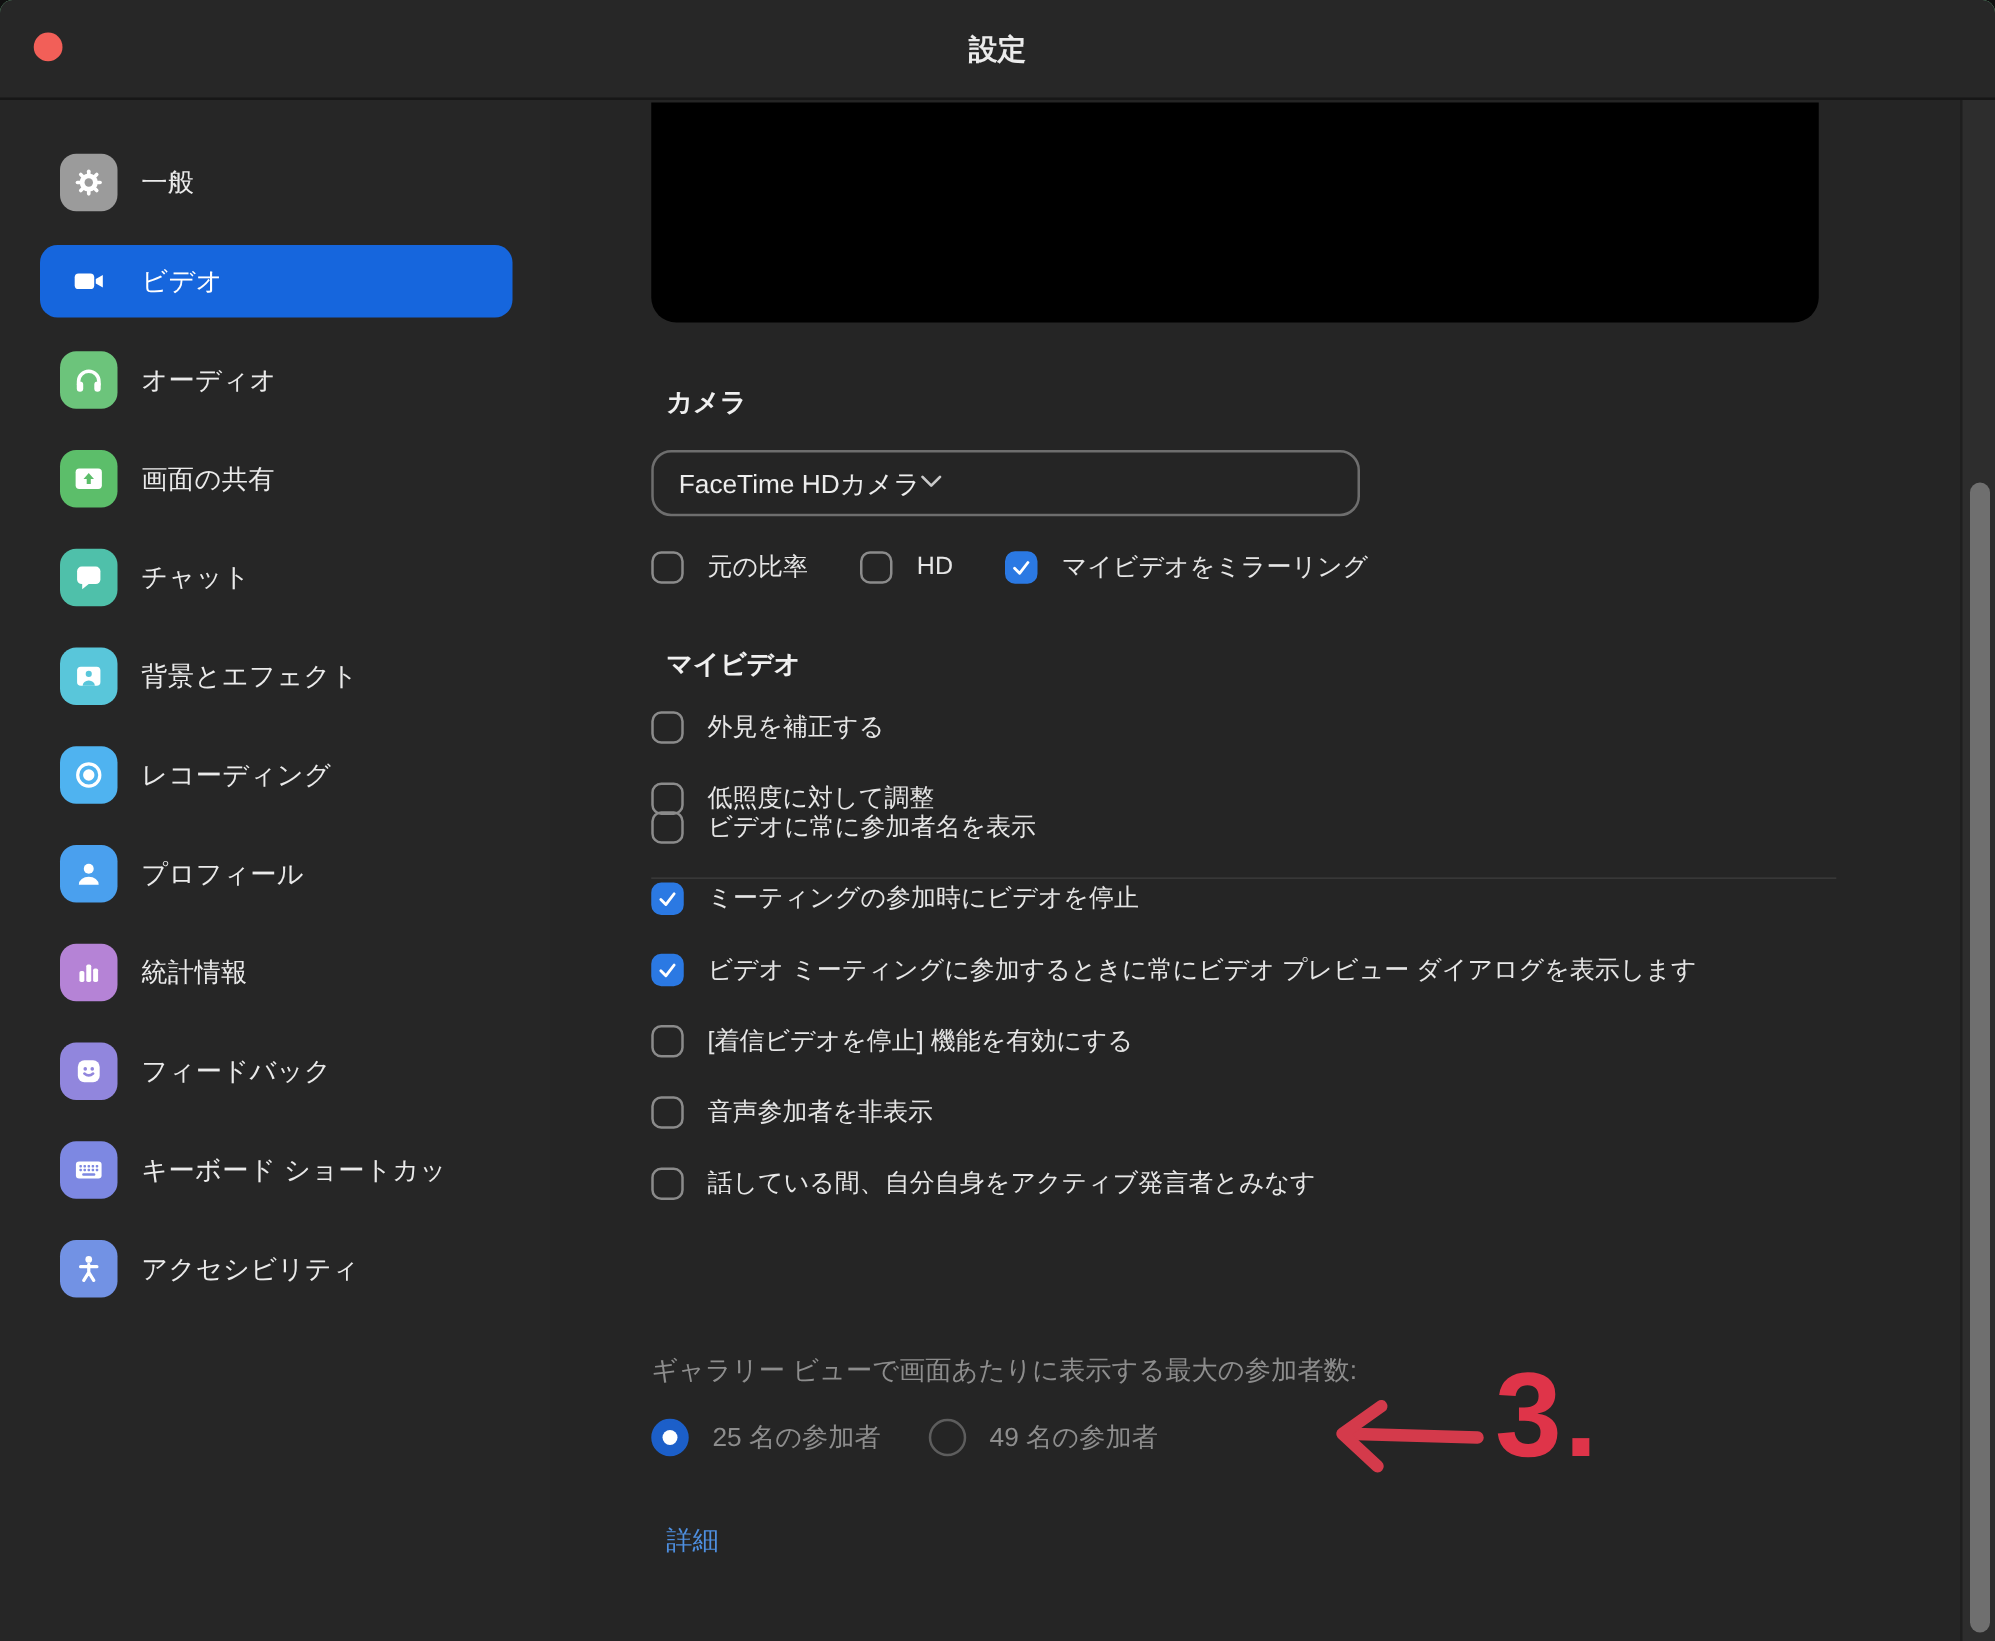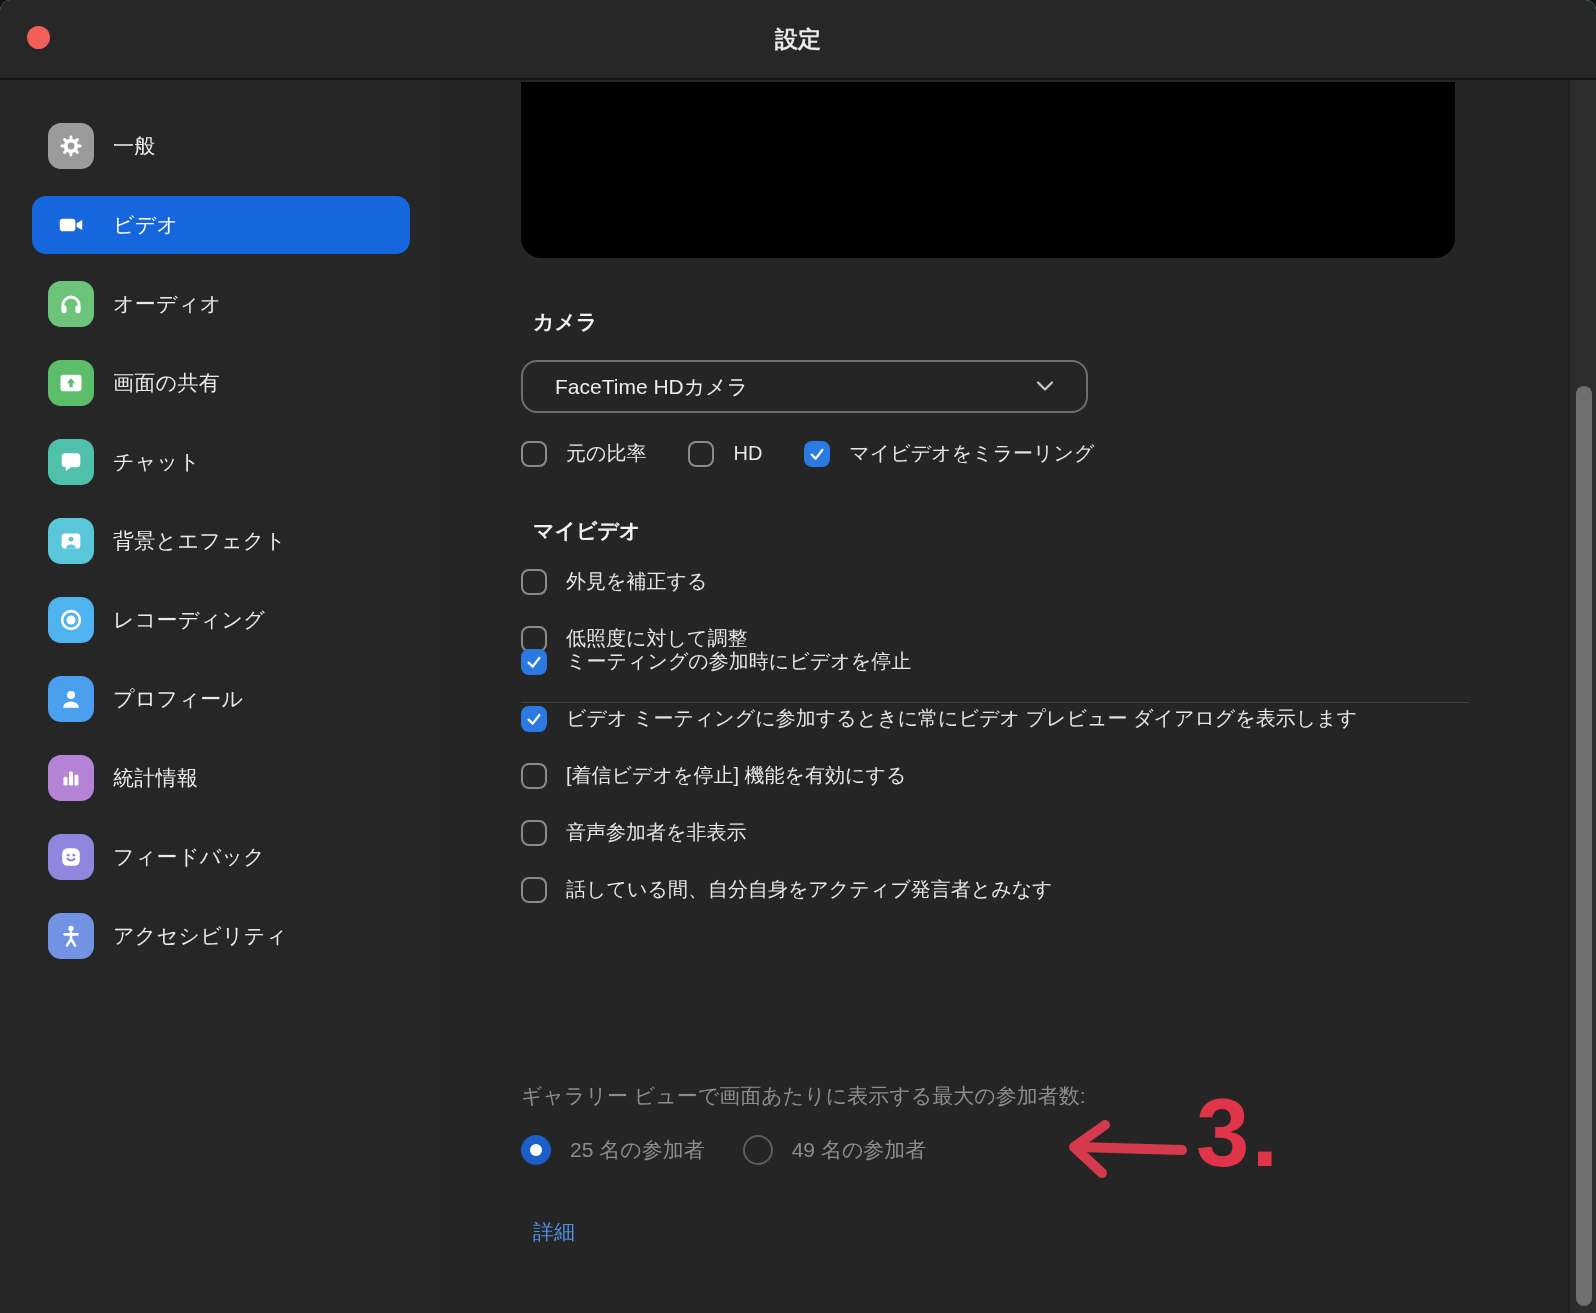--- a/index.html
+++ b/index.html
@@ -30,22 +30,22 @@
   .nav-item.selected .nav-label{color:#ffffff;}
   
   .content{position:absolute;left:440px;top:80px;right:28px;bottom:0;background:#252525;}
   .video-preview{position:absolute;left:81px;top:2px;width:934px;height:176px;background:#000;border-radius:0 0 20px 20px;}
   .section-label{position:absolute;left:81px;font-size:21px;font-weight:bold;color:#f0f0f0;margin:12px;}
   .camera-label{top:216px;}
   .myvideo-label{top:425px;}
   .dropdown{
     position:absolute;left:81px;top:280px;width:567px;height:53px;box-sizing:border-box;
     border:2px solid #6e6e6e;border-radius:16px;background:transparent;
-    display:flex;align-items:center;justify-content:space-between;
-    padding:0 32px;cursor:default;
+    display:flex;align-items:center;justify-content:flex-start;
+    padding:0 20px;cursor:default;
   }
   .dropdown-value{font-size:21px;color:#ededed;}
   
   .cb-item{display:flex;align-items:center;gap:19px;}
   .cb-label{font-size:20px;color:#e6e6e6;white-space:nowrap;}
   .checkbox{
     width:26px;height:26px;box-sizing:border-box;flex:0 0 auto;
     border:2px solid #8b8b8b;border-radius:8px;background:transparent;
     display:flex;align-items:center;justify-content:center;
   }
@@ -197,20 +197,41 @@
         <svg width="28" height="28" viewBox="0 0 24 24">
           <rect x="4.5" y="4.5" width="15" height="15" rx="4.5" fill="#ffffff"></rect>
           <circle cx="9.6" cy="10.4" r="1.25" fill="var(--tile)"></circle>
           <circle cx="14.4" cy="10.4" r="1.25" fill="var(--tile)"></circle>
           <path d="M9 13.6 q3 2.6 6 0" fill="none" stroke="var(--tile)" stroke-width="1.8" stroke-linecap="round"></path>
         </svg>
       </span>
       <span class="nav-label">フィードバック</span>
     </div>
 
+    <div class="nav-item">
+      <span class="tile" style="background-color: rgb(125, 136, 226); --tile: #7d88e2;">
+        <svg width="28" height="28" viewBox="0 0 24 24">
+          <rect x="3.2" y="6.2" width="17.6" height="11.6" rx="2.2" fill="#ffffff"></rect>
+          <g fill="var(--tile)">
+            <rect x="5.6" y="8.6" width="1.7" height="1.7" rx="0.5"></rect>
+              <rect x="8.4" y="8.6" width="1.7" height="1.7" rx="0.5"></rect>
+              <rect x="11.2" y="8.6" width="1.7" height="1.7" rx="0.5"></rect>
+              <rect x="14" y="8.6" width="1.7" height="1.7" rx="0.5"></rect>
+              <rect x="16.8" y="8.6" width="1.7" height="1.7" rx="0.5"></rect>
+            <rect x="5.6" y="11.2" width="1.7" height="1.7" rx="0.5"></rect>
+              <rect x="8.4" y="11.2" width="1.7" height="1.7" rx="0.5"></rect>
+              <rect x="11.2" y="11.2" width="1.7" height="1.7" rx="0.5"></rect>
+              <rect x="14" y="11.2" width="1.7" height="1.7" rx="0.5"></rect>
+              <rect x="16.8" y="11.2" width="1.7" height="1.7" rx="0.5"></rect>
+            <rect x="7.5" y="14.2" width="9" height="1.7" rx="0.8"></rect>
+          </g>
+        </svg>
+      </span>
+      <span class="nav-label">キーボード ショートカッ</span>
+    </div>
 
     <div class="nav-item">
       <span class="tile" style="background-color: rgb(114, 146, 228); --tile: #7292e4;">
         <svg width="28" height="28" viewBox="0 0 24 24">
           <circle cx="12" cy="5.6" r="2.3" fill="#ffffff"></circle>
           <path d="M12 9 V14.5 M6.4 10.6 H17.6 M12 14.5 L8.6 20 M12 14.5 L15.4 20" fill="none" stroke="#ffffff" stroke-width="2.2" stroke-linecap="round" stroke-linejoin="round"></path>
         </svg>
       </span>
       <span class="nav-label">アクセシビリティ</span>
     </div>
@@ -269,20 +290,26 @@
           
         </span>
         <span class="cb-label">低照度に対して調整</span>
       </label>
     </div>
 
     <div class="divider"></div>
 
     <div class="cb-col meeting-opts">
       <label class="cb-item">
+        <span class="checkbox">
+          
+        </span>
+        <span class="cb-label">ビデオに常に参加者名を表示</span>
+      </label>
+      <label class="cb-item">
         <span class="checkbox checked">
           <svg class="check-glyph" width="16" height="16" viewBox="0 0 24 24">
               <polyline points="4,13 10,19 20,6" fill="none" stroke="#ffffff" stroke-width="3.4" stroke-linecap="round" stroke-linejoin="round"></polyline>
             </svg>
         </span>
         <span class="cb-label">ミーティングの参加時にビデオを停止</span>
       </label>
       <label class="cb-item">
         <span class="checkbox checked">
           <svg class="check-glyph" width="16" height="16" viewBox="0 0 24 24">

